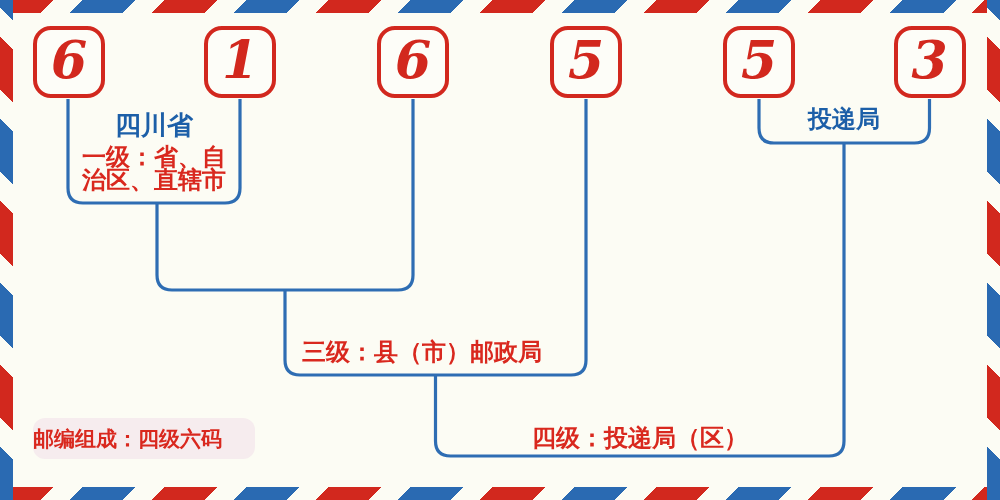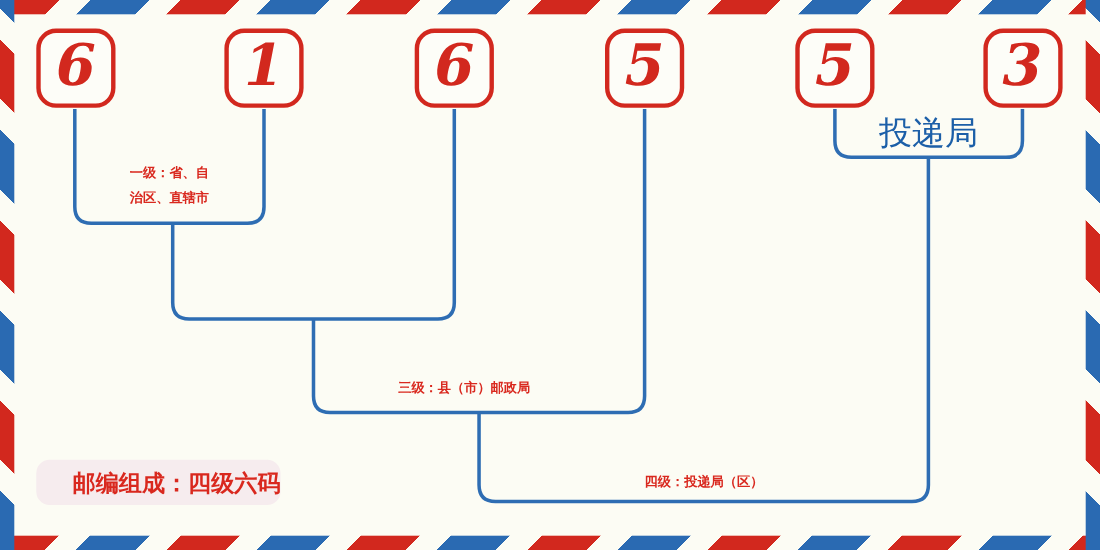--- a/index.html
+++ b/index.html
@@ -47,27 +47,27 @@
   }
   .digit{
     font-family:"DejaVu Serif","Liberation Serif",serif;
     font-style:italic;font-weight:bold;
     font-size:52px;line-height:1;color:var(--red);
     transform:translateY(-2px);
   }
   
   .t{position:absolute;transform:translateX(-50%);white-space:nowrap;text-align:center;}
   .place{color:var(--blue-text);font-weight:bold;font-size:26px;line-height:1;}
-  .place-sm{color:var(--blue-text);font-weight:normal;font-size:30px;line-height:1;}
-  .lvl{color:var(--red-text);font-weight:bold;font-size:12px;line-height:23px;}
+  .place-sm{color:var(--blue-text);font-weight:bold;font-size:24px;line-height:1;}
+  .lvl{color:var(--red-text);font-weight:bold;font-size:24px;line-height:23px;}
   
   .note{
     position:absolute;left:33px;top:418px;width:222px;height:41px;
     background:var(--note-bg);border-radius:12px;
-    display:flex;align-items:center;justify-content:flex-end;
+    display:flex;align-items:center;justify-content:flex-start;
   }
   .note span{color:var(--red-text);font-weight:bold;font-size:21px;}
 </style>
 </head>
 <body>
 
 <div class="canvas">
 
   <div class="band band-top"></div>
   <div class="band band-bottom"></div>
@@ -94,20 +94,21 @@
   <div class="digit-box" style="left:550px">
     <span class="digit">5</span>
   </div>
   <div class="digit-box" style="left:723px">
     <span class="digit">5</span>
   </div>
   <div class="digit-box" style="left:893.5px">
     <span class="digit">3</span>
   </div>
 
+  <div class="t place" style="left:154px;top:112px">四川省</div>
   <div class="t lvl" style="left:154px;top:146px">
     <div>一级：省、自</div>
     <div>治区、直辖市</div>
   </div>
 
 
   <div class="t lvl" style="left:422px;top:341px">三级：县（市）邮政局</div>
 
   <div class="t lvl" style="left:640px;top:427px">四级：投递局（区）</div>
 

